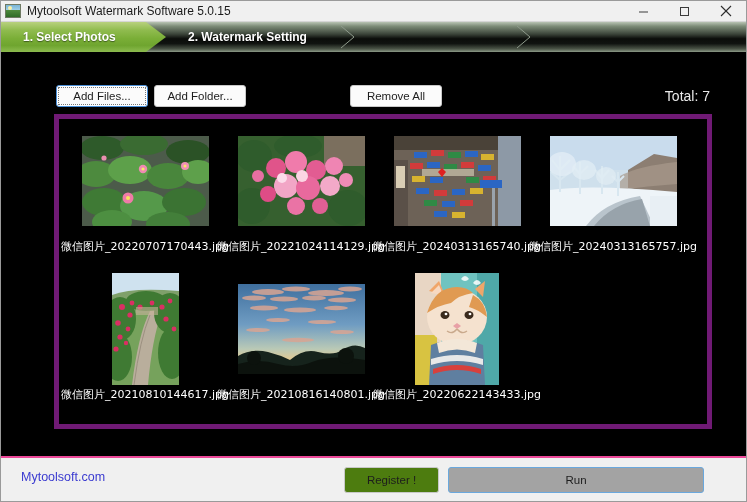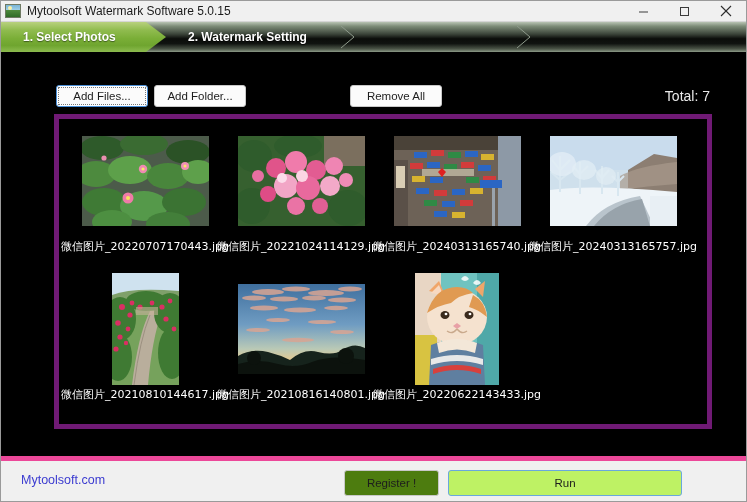--- a/index.html
+++ b/index.html
@@ -242,21 +242,21 @@
     font-family: "DejaVu Sans", "Liberation Sans", sans-serif;
   }
 
   
   .footer {
     position: absolute;
     bottom: 0; left: 0;
     width: 100%;
     height: 45px;
     background: #f0f0f0;
-    border-top: 5px solid #ec4899;
+    border-top: 2px solid #ec4899;
     box-sizing: border-box;
   }
   .site-link {
     position: absolute;
     left: 20px;
     top: 12px;
     font-size: 12.5px;
     color: #3b3bd0;
     text-decoration: none;
   }
@@ -273,22 +273,22 @@
     color: #1d1d1d;
   }
   #btn-register {
     left: 343px;
     width: 95px;
     background: #4d7c0f;
     border: 1px solid #c8c8c8;
   }
   #btn-run {
     left: 447px;
-    width: 234px;
-    background: #bef264;
+    width: 256px;
+    background: #a3a3a3;
     border: 1px solid #6aa8dd;
   }
 </style>
 </head>
 <body>
 
 <div class="app-window">
 
   <div class="titlebar">
     <div class="title-icon"></div>

